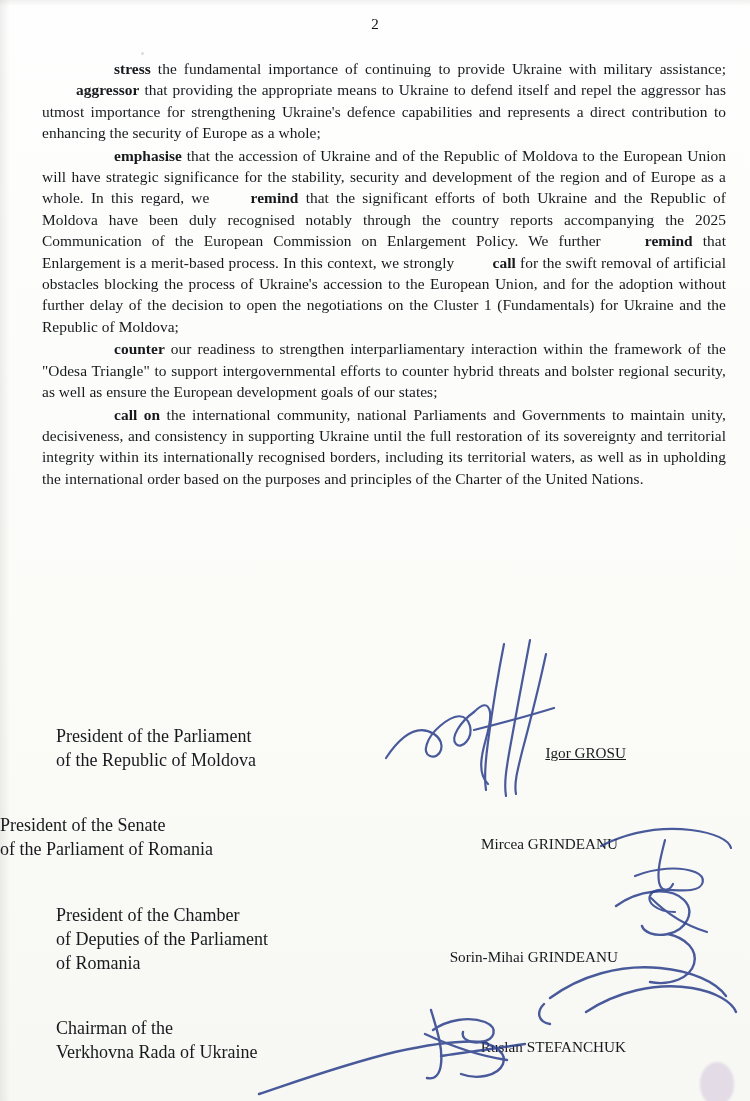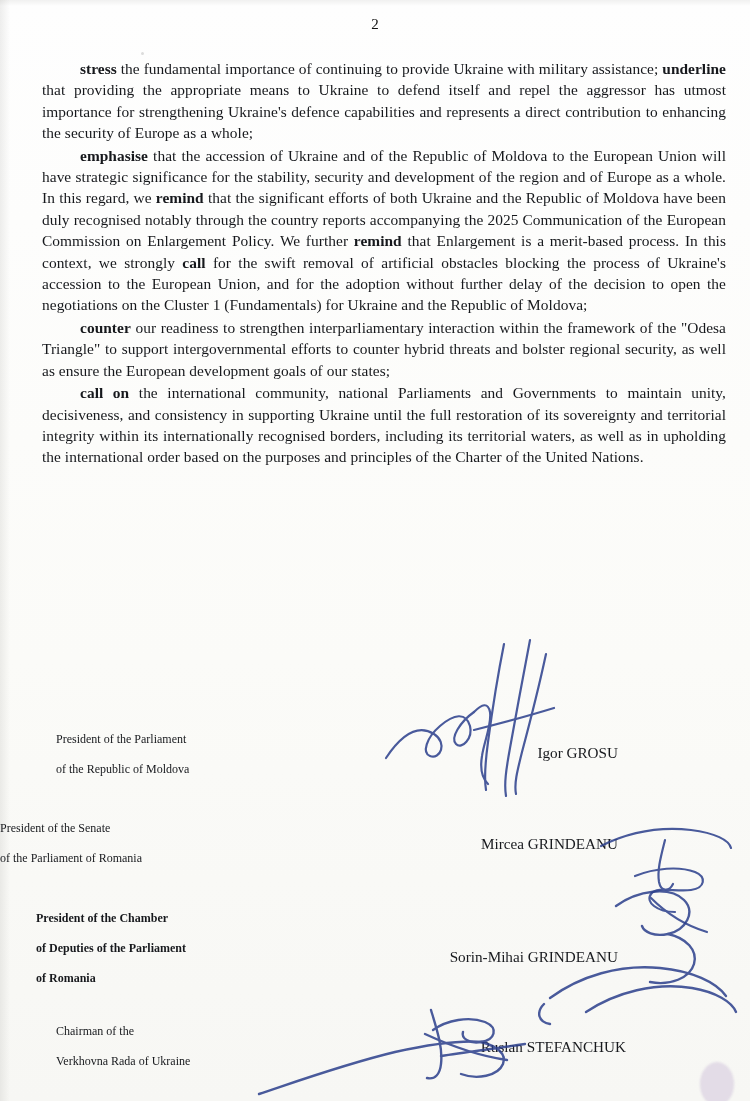--- a/index.html
+++ b/index.html
@@ -43,29 +43,30 @@
     text-indent: 38px;
     text-align: justify;
     font-size: 15.4px;
     line-height: 21.4px;
     color: #16181c;
     letter-spacing: 0.05px;
     -webkit-font-smoothing: antialiased;
   }
   .para b {
     font-weight: bold;
+    margin-left: 34px;
   }
   .sig-row {
     position: absolute;
     left: 0;
     width: 640px;
   }
   .sig-title {
-    font-size: 12px;
-    line-height: 30px;
+    font-size: 18px;
+    line-height: 24px;
     color: #17191d;
     white-space: pre-line;
   }
   .sig-name {
     position: absolute;
     right: 0;
     font-size: 15.2px;
     color: #17191d;
     white-space: nowrap;
     text-align: right;
@@ -110,40 +111,40 @@
 <body>
 
 <div class="page">
 
   <div class="edge-shadow-top"></div>
   <div class="edge-shadow-left"></div>
 
   <div class="page-number">2</div>
 
   <div class="body-text">
-    <p class="para"><b>stress</b> the fundamental importance of continuing to provide Ukraine with military assistance; <b>underline</b> that providing the appropriate means to Ukraine to defend itself and repel the aggressor has utmost importance for strengthening Ukraine's defence capabilities and represents a direct contribution to enhancing the security of Europe as a whole;</p>
+    <p class="para"><b>stress</b> the fundamental importance of continuing to provide Ukraine with military assistance; <b>aggressor</b> that providing the appropriate means to Ukraine to defend itself and repel the aggressor has utmost importance for strengthening Ukraine's defence capabilities and represents a direct contribution to enhancing the security of Europe as a whole;</p>
     <p class="para"><b>emphasise</b> that the accession of Ukraine and of the Republic of Moldova to the European Union will have strategic significance for the stability, security and development of the region and of Europe as a whole. In this regard, we <b>remind</b> that the significant efforts of both Ukraine and the Republic of Moldova have been duly recognised notably through the country reports accompanying the 2025 Communication of the European Commission on Enlargement Policy. We further <b>remind</b> that Enlargement is a merit-based process. In this context, we strongly <b>call</b> for the swift removal of artificial obstacles blocking the process of Ukraine's accession to the European Union, and for the adoption without further delay of the decision to open the negotiations on the Cluster 1 (Fundamentals) for Ukraine and the Republic of Moldova;</p>
     <p class="para"><b>counter</b> our readiness to strengthen interparliamentary interaction within the framework of the "Odesa Triangle" to support intergovernmental efforts to counter hybrid threats and bolster regional security, as well as ensure the European development goals of our states;</p>
     <p class="para"><b>call on</b> the international community, national Parliaments and Governments to maintain unity, decisiveness, and consistency in supporting Ukraine until the full restoration of its sovereignty and territorial integrity within its internationally recognised borders, including its territorial waters, as well as in upholding the international order based on the purposes and principles of the Charter of the United Nations.</p>
   </div>
 
   <div class="sig-row" style="top:724px;">
     <div class="sig-title" style="margin-left:56px;">President of the Parliament
 of the Republic of Moldova</div>
-    <div class="sig-name" style="top:20px; right:22px;">Igor GROSU</div>
+    <div class="sig-name" style="top:20px; right:14px;text-decoration:underline;">Igor GROSU</div>
   </div>
 
   <div class="sig-row" style="top:813px;">
     <div class="sig-title" style="">President of the Senate
 of the Parliament of Romania</div>
     <div class="sig-name" style="top:22px; right:22px;">Mircea GRINDEANU</div>
   </div>
 
   <div class="sig-row" style="top:903px;">
-    <div class="sig-title" style="margin-left:36px;font-weight:bold;">President of the Chamber
+    <div class="sig-title" style="margin-left:56px;">President of the Chamber
 of Deputies of the Parliament
 of Romania</div>
     <div class="sig-name" style="top:45px; right:22px;">Sorin-Mihai GRINDEANU</div>
   </div>
 
   <div class="sig-row" style="top:1016px;font-family:Liberation Serif, serif;">
     <div class="sig-title" style="margin-left:56px;">Chairman of the
 Verkhovna Rada of Ukraine</div>
     <div class="sig-name" style="top:22px; right:14px;margin-left:36px;">Ruslan STEFANCHUK</div>
   </div>

